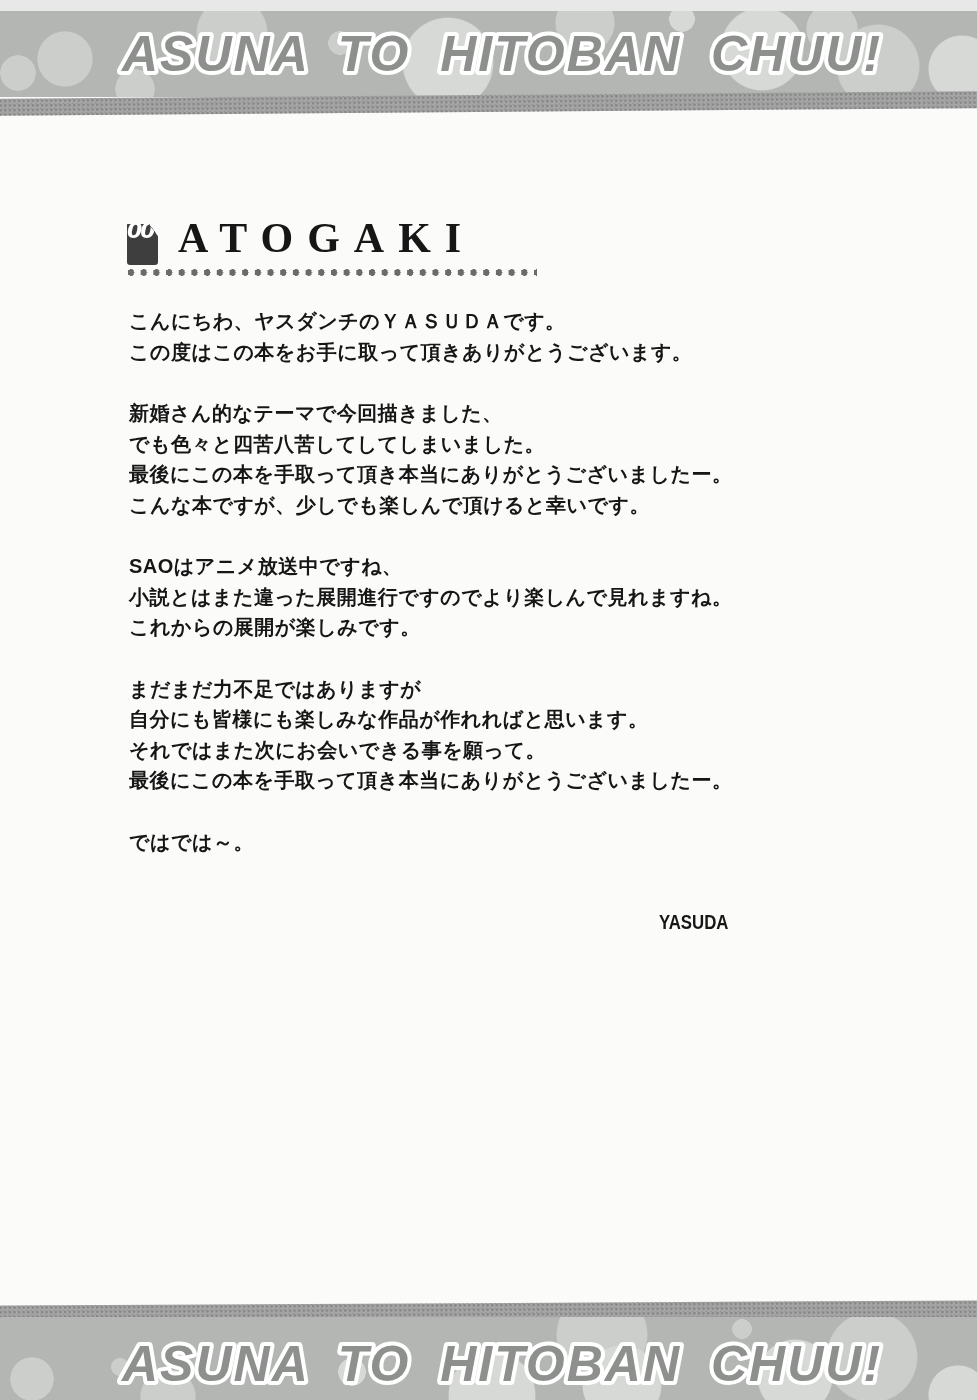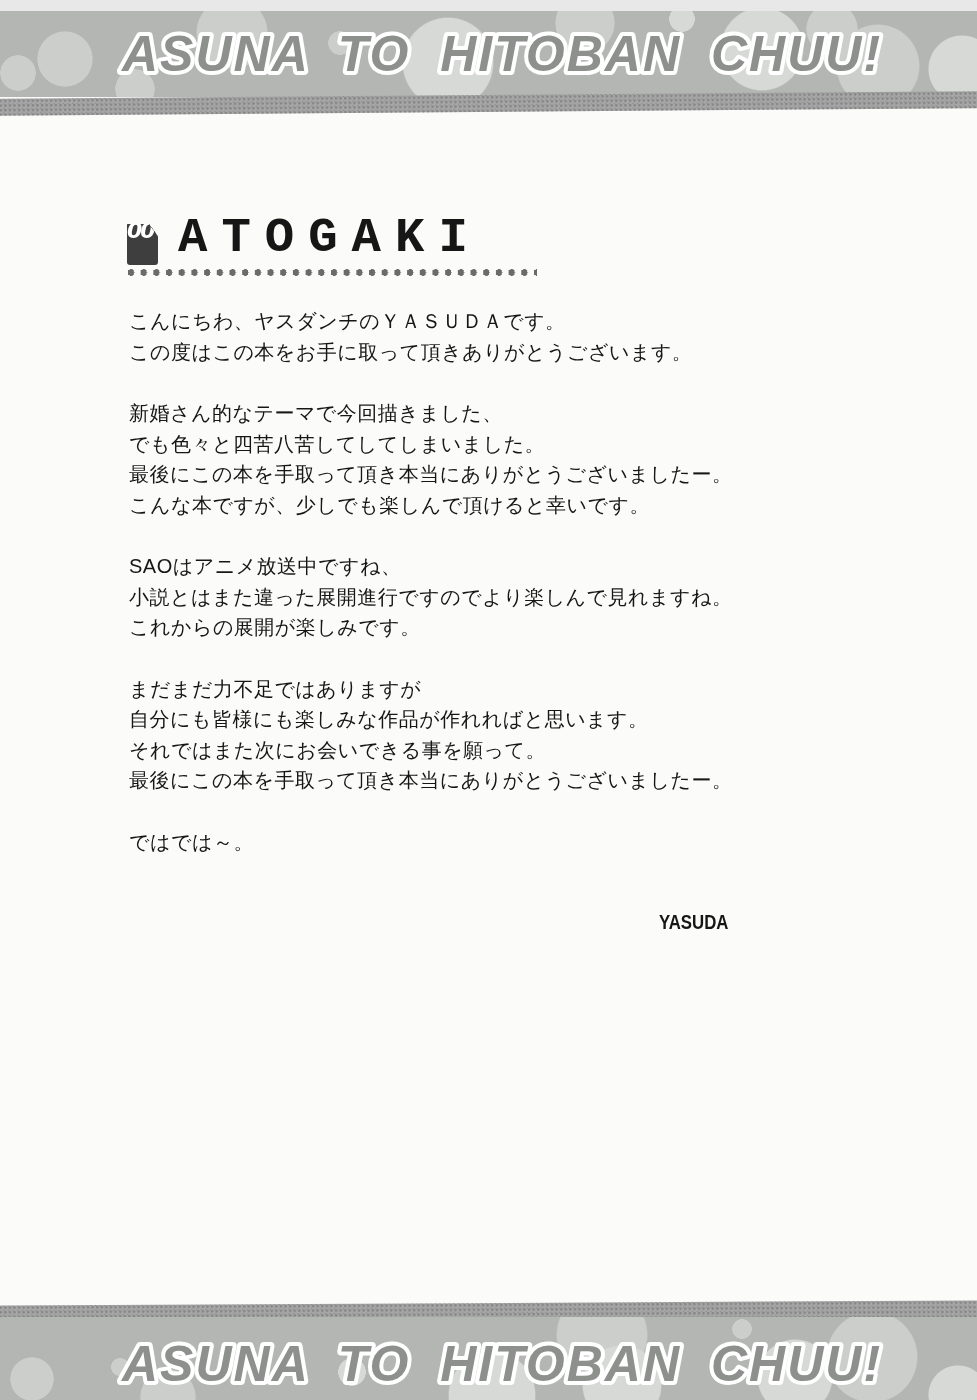--- a/index.html
+++ b/index.html
@@ -105,23 +105,23 @@
     text-shadow:
       -2px -2px 0 var(--icon_bg, #3e3e3e), 2px -2px 0 var(--icon_bg, #3e3e3e),
       -2px  2px 0 var(--icon_bg, #3e3e3e), 2px  2px 0 var(--icon_bg, #3e3e3e),
        0   -2px 0 var(--icon_bg, #3e3e3e), 0    2px 0 var(--icon_bg, #3e3e3e),
       -2px  0   0 var(--icon_bg, #3e3e3e), 2px  0   0 var(--icon_bg, #3e3e3e);
   }
   .atogaki-title {
     position: absolute;
     left: 178px;
     top: 203px;
-    font-family: Liberation Mono, monospace;
+    font-family: Liberation Serif, serif;
     font-weight: 900;
-    font-size: 49px;
+    font-size: 42px;
     line-height: 50px;
     letter-spacing: 14px;
     color: var(--ink, #161616);
     transform: scaleY(0.98);
     transform-origin: left top;
     white-space: nowrap;
   }
   .dot-line {
     position: absolute;
     left: 127px;
@@ -133,21 +133,21 @@
     background-repeat: repeat-x;
   }
 
   
   .afterword {
     position: absolute;
     left: 129px;
     top: 295px;
     width: 740px;
     color: var(--ink, #161616);
-    font-weight: normal;
+    font-weight: bold;
     font-size: 20px;
     line-height: 30.5px;
     letter-spacing: 0.5px;
   }
   .afterword .para { margin: 0 0 31px 0; }
   .afterword .line { white-space: nowrap; }
 
   .signature {
     position: absolute;
     left: 659px;

